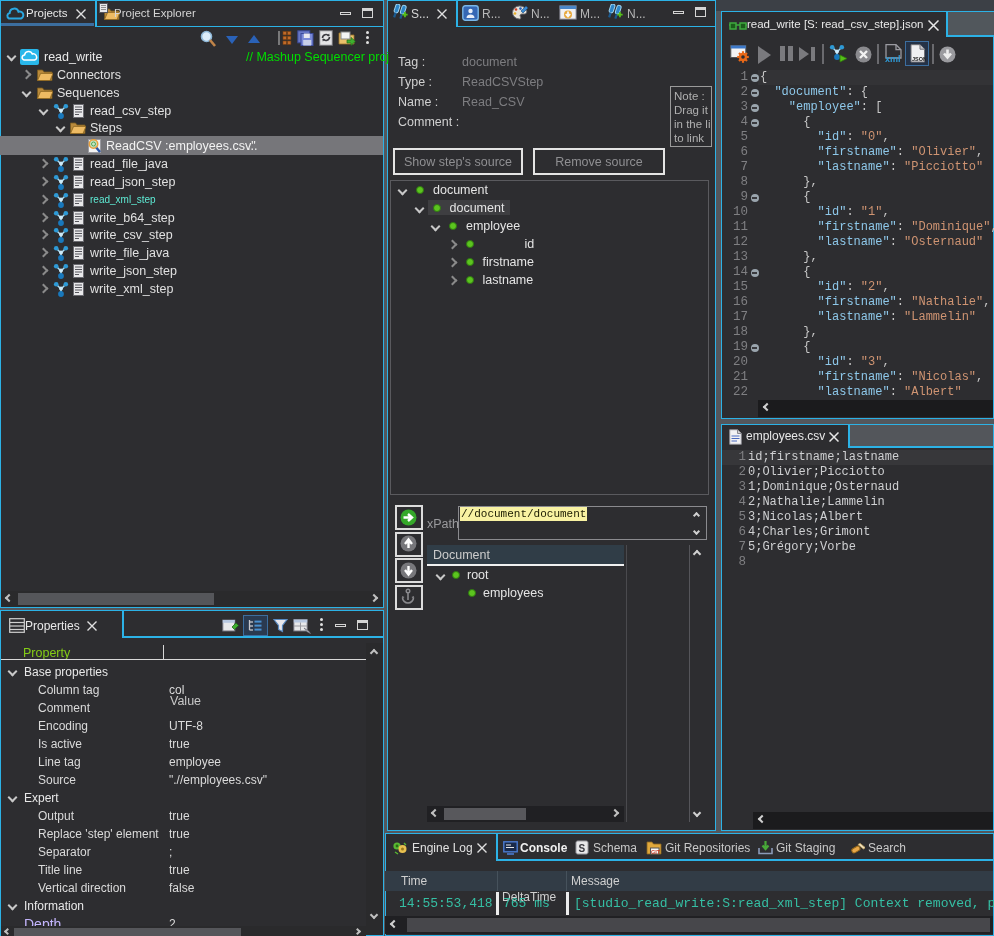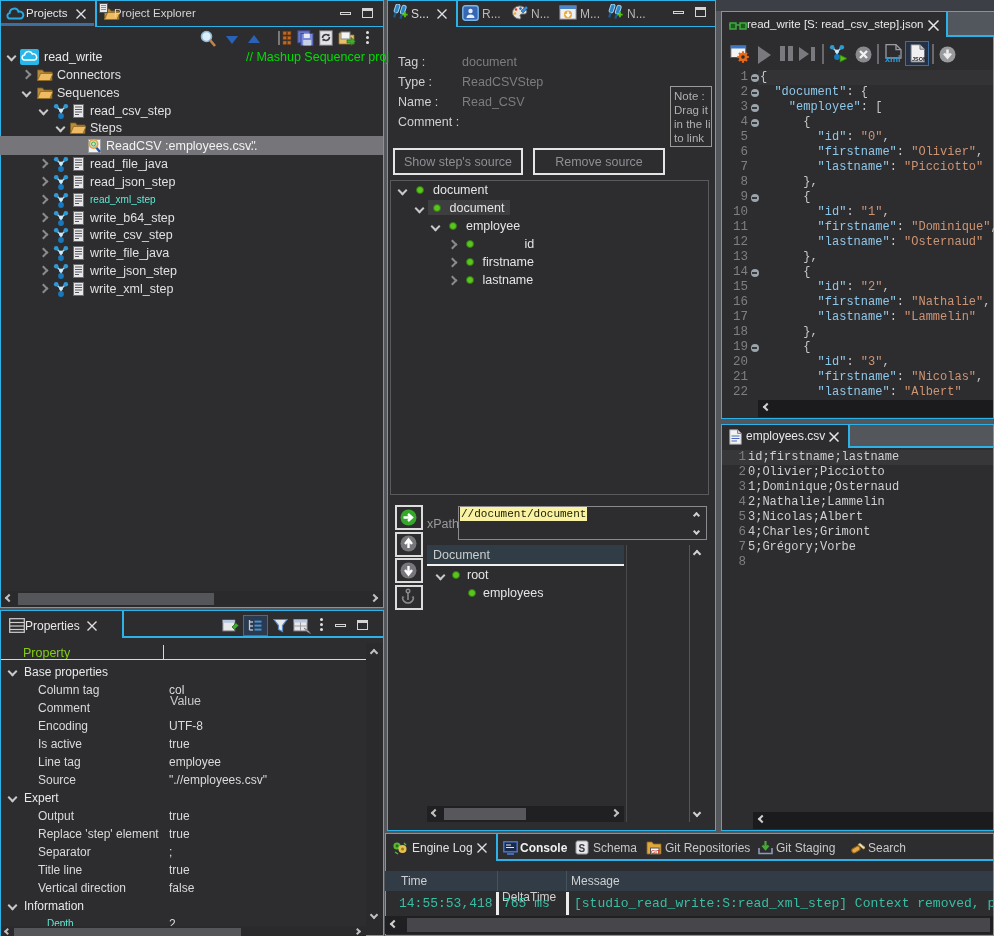--- a/index.html
+++ b/index.html
@@ -385,21 +385,21 @@
 <div class="ab sans" style="left:38px;top:826px;height:16px;line-height:16px;font-size:12px;color:#dadada;white-space:pre;">Replace 'step' element</div>
 <div class="ab sans" style="left:169px;top:826px;height:16px;line-height:16px;font-size:12px;color:#dadada;white-space:pre;">true</div>
 <div class="ab sans" style="left:38px;top:844px;height:16px;line-height:16px;font-size:12px;color:#dadada;white-space:pre;">Separator</div>
 <div class="ab sans" style="left:169px;top:844px;height:16px;line-height:16px;font-size:12px;color:#dadada;white-space:pre;">;</div>
 <div class="ab sans" style="left:38px;top:862px;height:16px;line-height:16px;font-size:12px;color:#dadada;white-space:pre;">Title line</div>
 <div class="ab sans" style="left:169px;top:862px;height:16px;line-height:16px;font-size:12px;color:#dadada;white-space:pre;">true</div>
 <div class="ab sans" style="left:38px;top:880px;height:16px;line-height:16px;font-size:12px;color:#dadada;white-space:pre;">Vertical direction</div>
 <div class="ab sans" style="left:169px;top:880px;height:16px;line-height:16px;font-size:12px;color:#dadada;white-space:pre;">false</div>
 <div class="ab" style="left:9px;top:902px;width:7px;height:7px;border-right:2px solid #c8c8c8;border-bottom:2px solid #c8c8c8;transform:rotate(45deg);"></div>
 <div class="ab sans" style="left:24px;top:898px;height:16px;line-height:16px;font-size:12px;color:#e8e8e8;white-space:pre;">Information</div>
-<div class="ab sans" style="left:47px;top:916px;height:16px;line-height:16px;font-size:10px;color:#5eead4;white-space:pre;">Depth</div>
+<div class="ab sans" style="left:24px;top:916px;height:16px;line-height:16px;font-size:14px;color:#c4b5fd;white-space:pre;">Depth</div>
 <div class="ab sans" style="left:169px;top:916px;height:16px;line-height:16px;font-size:12px;color:#dadada;white-space:pre;">2</div>
 <div class="ab" style="left:366px;top:643px;width:17px;height:292px;background:#2a2a2c;"></div>
 <div class="ab" style="left:371px;top:650px;width:6px;height:6px;border-right:2px solid #c0c0c0;border-bottom:2px solid #c0c0c0;transform:rotate(225deg);"></div>
 <div class="ab" style="left:371px;top:912px;width:6px;height:6px;border-right:2px solid #c0c0c0;border-bottom:2px solid #c0c0c0;transform:rotate(45deg);"></div>
 <div class="ab" style="left:1px;top:926px;width:365px;height:10px;background:#2a2a2c;"></div>
 <div class="ab" style="left:5px;top:929px;width:5px;height:5px;border-right:2px solid #c0c0c0;border-bottom:2px solid #c0c0c0;transform:rotate(135deg);"></div>
 <div class="ab" style="left:14px;top:928px;width:227px;height:8px;background:#55565a;"></div>
 <div class="ab" style="left:355px;top:929px;width:5px;height:5px;border-right:2px solid #c0c0c0;border-bottom:2px solid #c0c0c0;transform:rotate(-45deg);"></div>
 <svg class="ab" style="left:391px;top:4px" width="19" height="17" viewBox="0 0 19 17">
     <g transform="rotate(18 9 8)">

